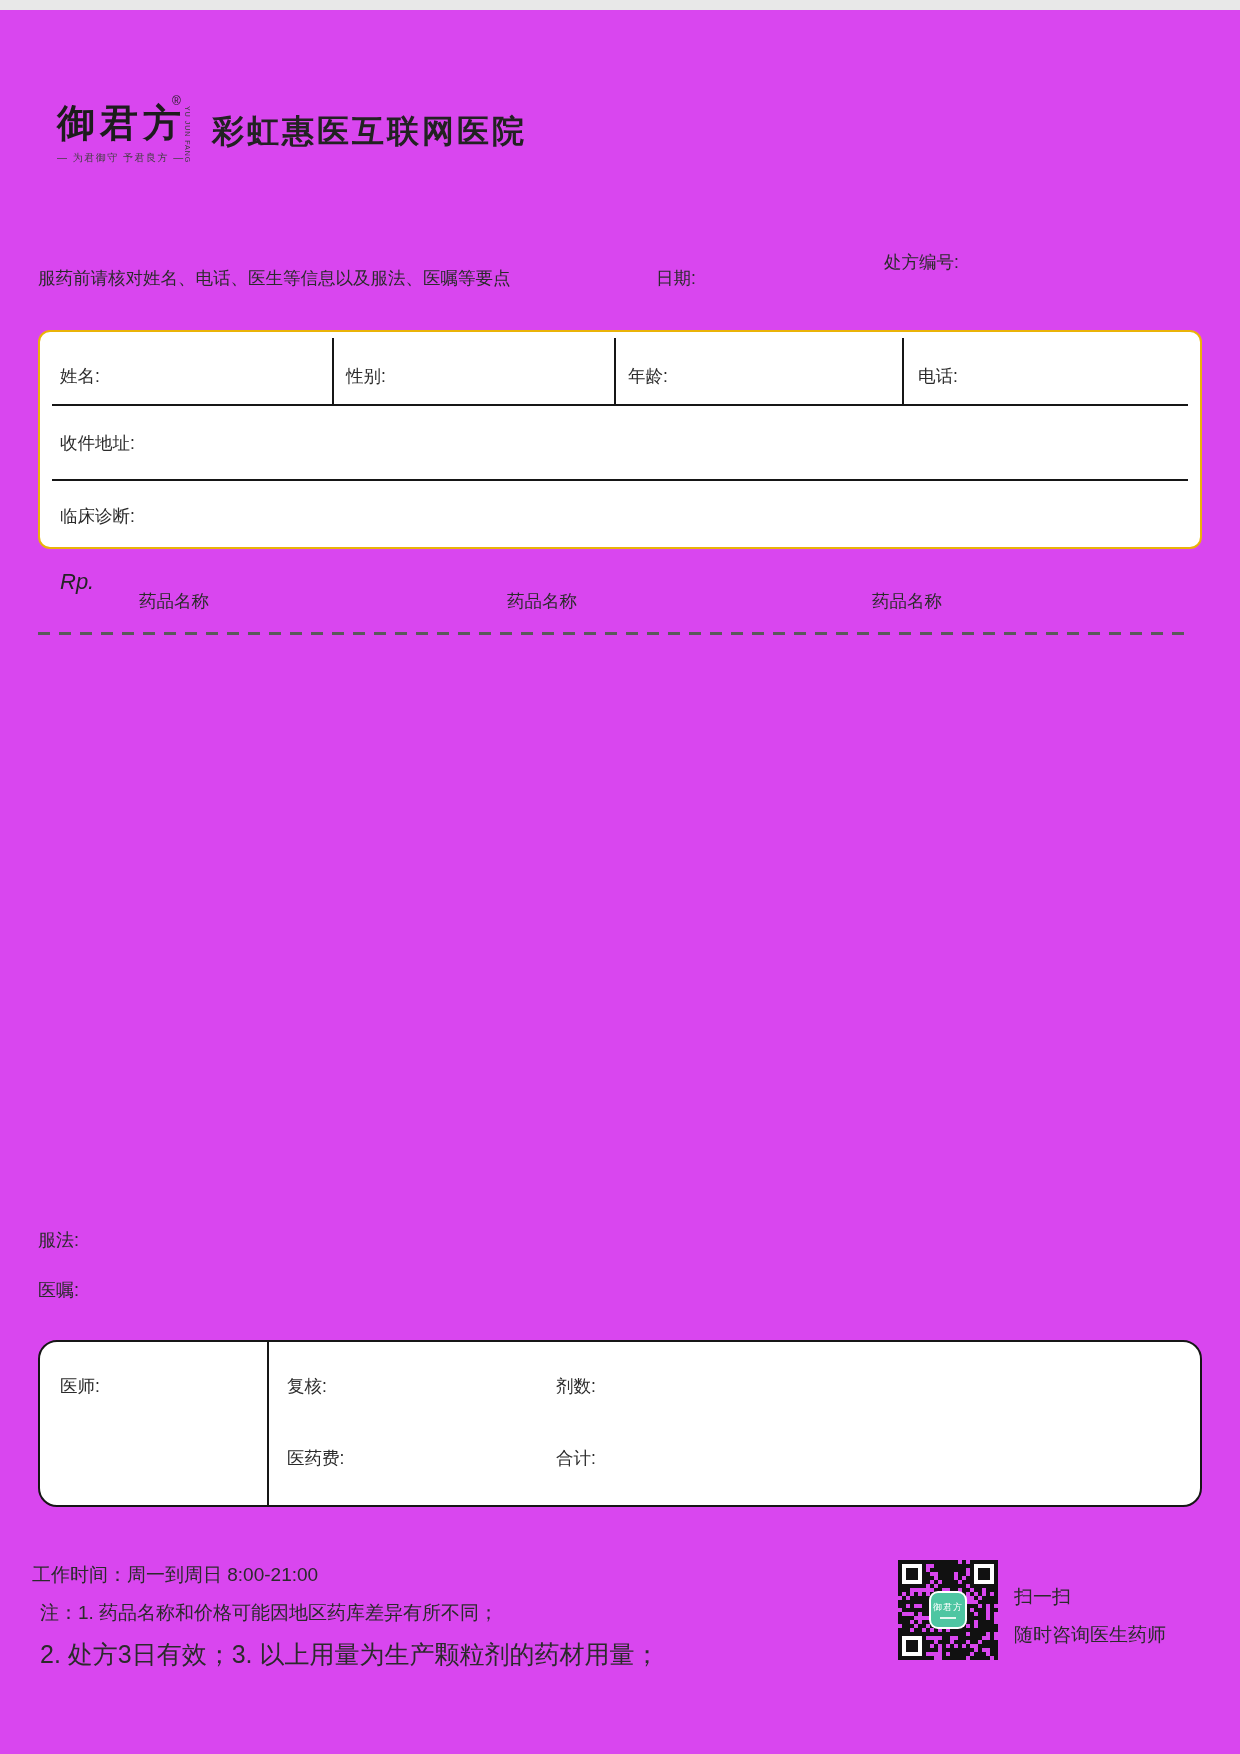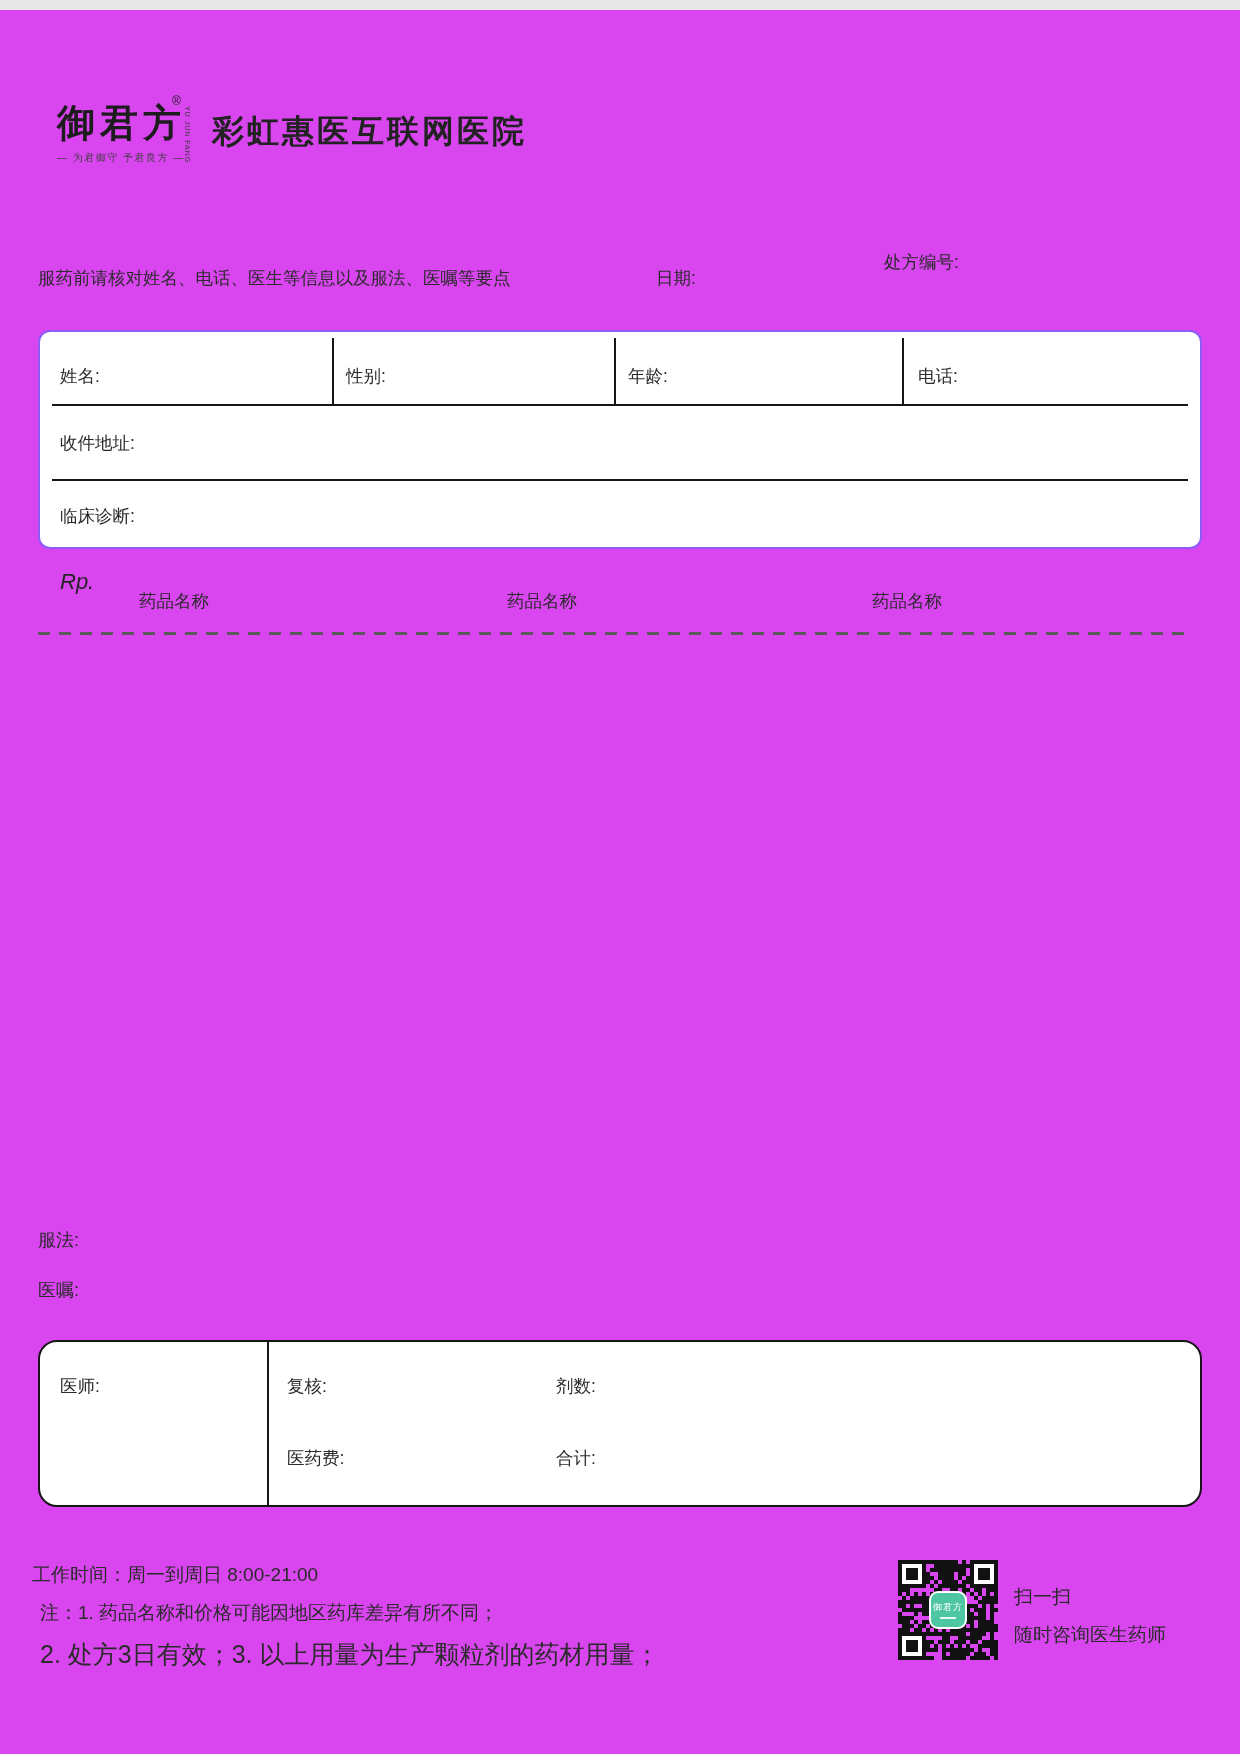--- a/index.html
+++ b/index.html
@@ -22,21 +22,21 @@
   .hospital-title{left:212px;top:100px;font-size:32px;font-weight:900;letter-spacing:3px;color:#222222;}
 
   
   .check-reminder{left:38px;top:256px;font-size:17.5px;}
   .date-label{left:656px;top:256px;font-size:17.5px;}
   .rx-no-label{left:884px;top:240px;font-size:17.5px;}
 
   
   .patient-box{
     position:absolute;left:38px;top:320px;width:1164px;height:219px;
-    border:2px solid #8b5cf6;border-radius:12px;box-sizing:border-box;background:#fff;
+    border:2px solid #eab308;border-radius:12px;box-sizing:border-box;background:#fff;
   }
   .patient-box .vdiv{position:absolute;top:6px;height:66px;width:2px;background:#161616;}
   .vdiv-1{left:292px;} .vdiv-2{left:574px;} .vdiv-3{left:862px;}
   .patient-box .hline{position:absolute;left:12px;right:12px;height:2px;background:#161616;}
   .hline-1{top:72px;} .hline-2{top:147px;}
   .pb-label{position:absolute;font-size:17.5px;white-space:nowrap;}
   .pb-name{left:20px;top:32px;}
   .pb-gender{left:306px;top:32px;}
   .pb-age{left:588px;top:32px;}
   .pb-phone{left:878px;top:32px;}

